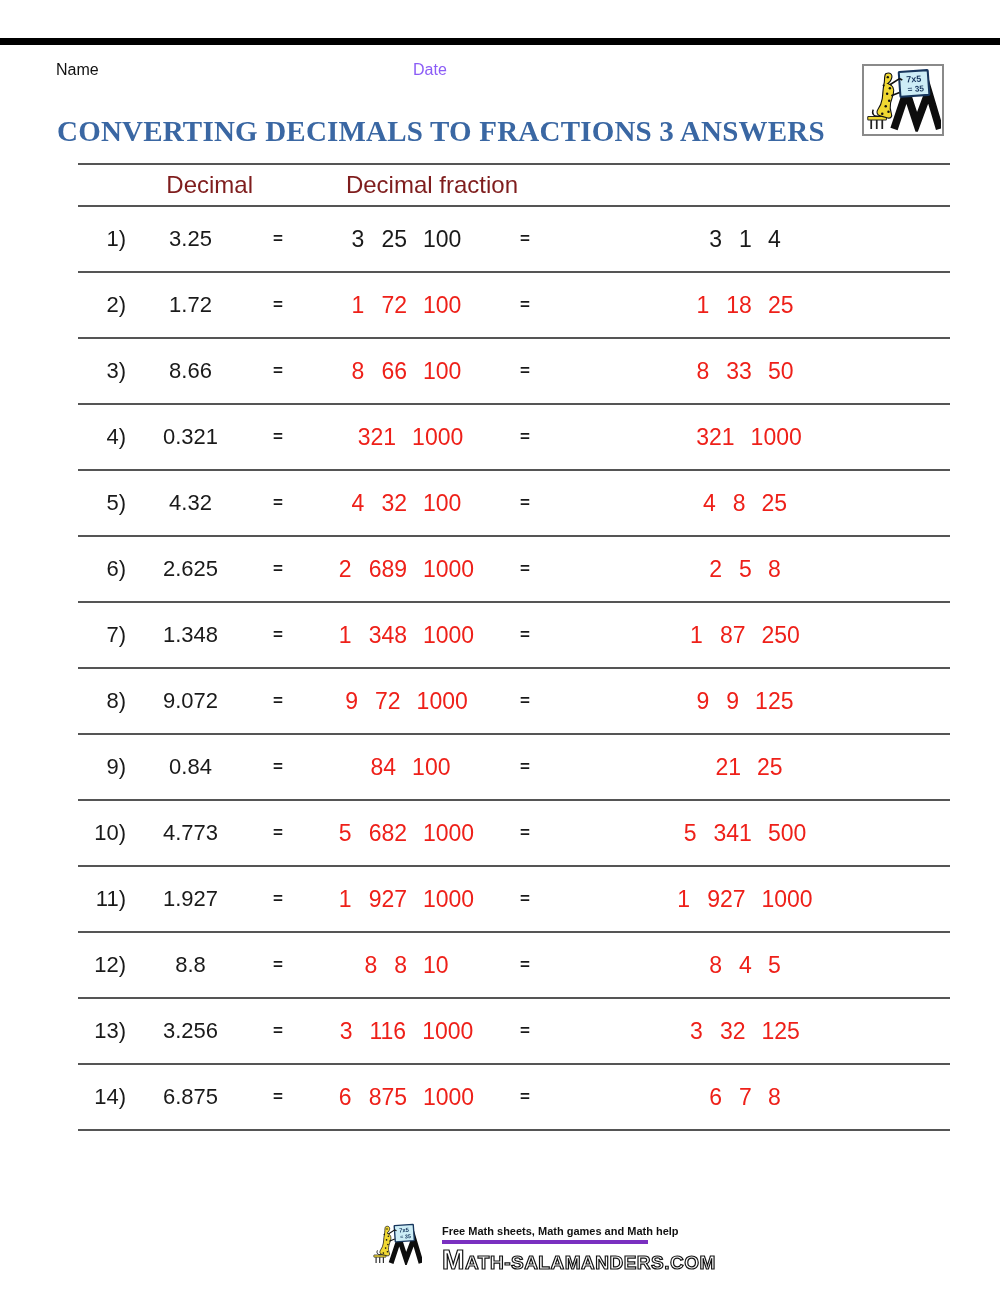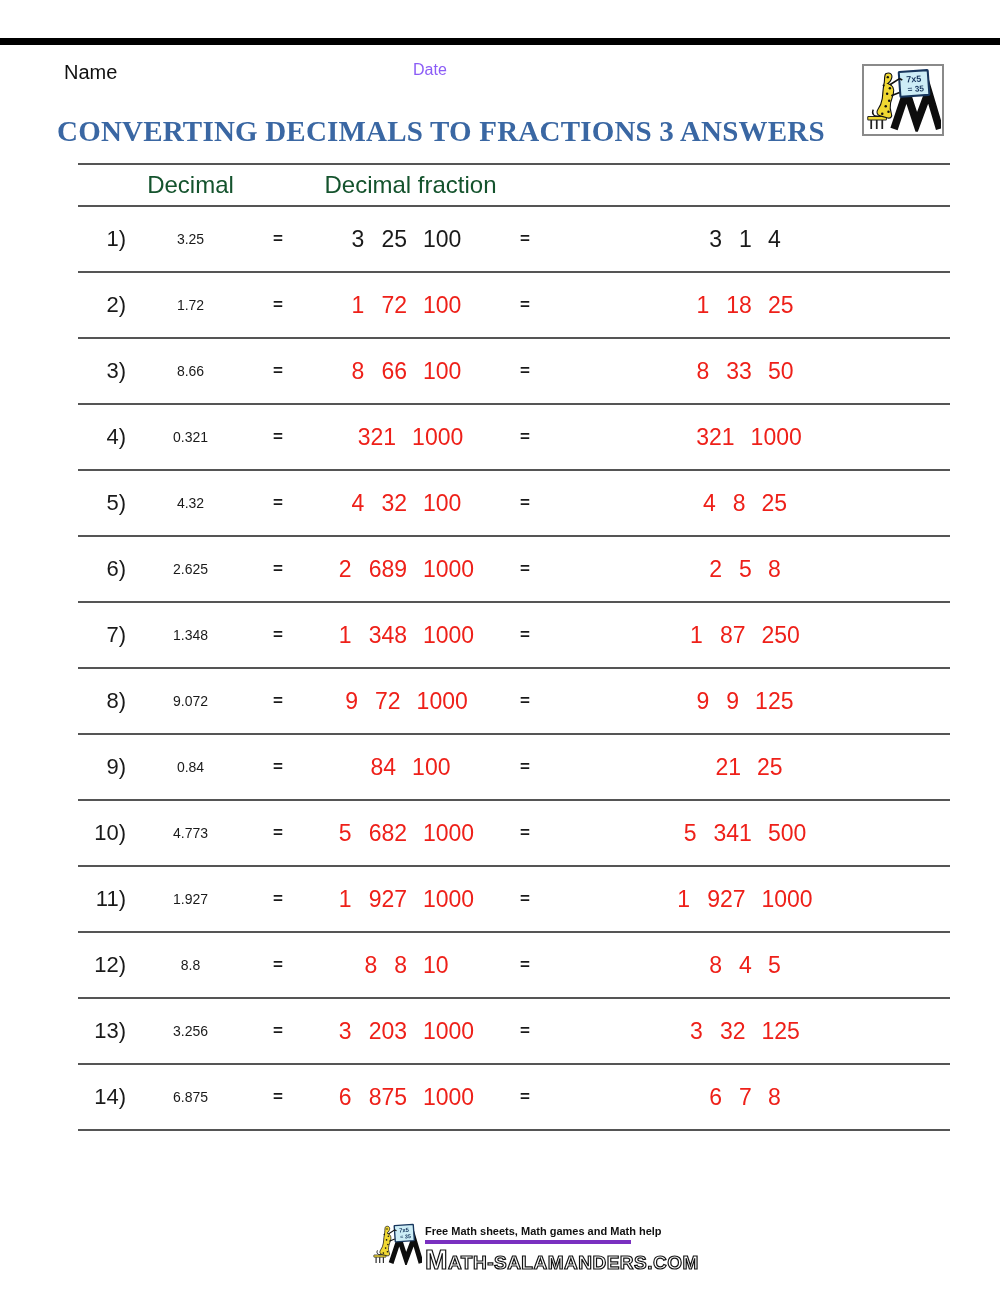--- a/index.html
+++ b/index.html
@@ -4,53 +4,53 @@
 <style>
   * { margin:0; padding:0; box-sizing:border-box; }
   html,body { background:#fff; }
   body { font-family:"Liberation Sans", sans-serif; color:#1a1a1a; }
   .page { position:relative; width:1000px; height:1294px; margin:0 auto; background:#fff; overflow:hidden; }
 
   
   .topbar { position:absolute; top:38px; left:0; width:100%; height:2px;
             background:#fff; border-top:5px solid #000; border-bottom:2px solid #000; }
 
-  .name-label { position:absolute; left:64px; top:61px; font-size:20px; color:#111; }
+  .name-label { position:absolute; left:56px; top:61px; font-size:16px; color:#111; }
   .date-label { position:absolute; left:413px; top:61px; font-size:16px; color:#8b5cf6; }
 
   .title { position:absolute; left:57px; top:115px; font-family:"Liberation Serif", serif;
            font-weight:600; font-size:29px; letter-spacing:0.2px; color:var(--title-blue,#3a67a3); white-space:nowrap; }
 
   
   .logo-box { position:absolute; left:862px; top:64px; width:82px; height:72px;
               border:2px solid #8a8a8a; background:#fff; display:flex; align-items:center; justify-content:center; }
   .logo-box svg { width:76px; height:64px; }
 
   
   .table { position:absolute; left:78px; top:163px; width:872px; border-top:2px solid var(--line-gray,#555); }
   .thead, .trow { display:grid; grid-template-columns:50px 125px 50px 215px 50px 1fr;
                   align-items:center; border-bottom:2px solid var(--line-gray,#555); }
   .thead { height:42px; }
   .trow { height:66px; }
-  .h { text-align:center; font-size:24px; color:#14532d; }
+  .h { text-align:right; font-size:24px; color:#7f1d1d; }
   .c-num { text-align:right; padding-right:2px; font-size:22px; }
-  .c-dec { text-align:center; font-size:14px; }
+  .c-dec { text-align:center; font-size:22px; }
   .c-eq  { text-align:center; font-size:17px; font-weight:bold; }
   .c-eq2 { padding-right:36px; }
   .c-frac { display:flex; justify-content:center; align-items:center; gap:9px; }
   .c-sf, .h-sf { padding-right:20px; }
   .whole { font-size:23px; color:var(--answer-red,#ee2019); }
   .whole:empty { display:none; }
   .frac { display:inline-flex; align-items:center; }
   .fnum, .fden { font-size:23px; line-height:26px; padding:0 8px; color:var(--answer-red,#ee2019); }
   .fbar { align-self:stretch; height:3px; background:var(--bar-black,#222); margin:1px 0; }
   .trow.example .whole, .trow.example .fnum, .trow.example .fden { color:#1a1a1a; }
 
   
-  .footer { position:absolute; left:372px; top:1218px; display:flex; gap:3px; }
+  .footer { position:absolute; left:372px; top:1218px; display:flex; gap:20px; }
   .f-logo { width:50px; height:44px; margin-top:4px; }
   .f-right { padding-top:7px; width:206px; }
   .f-tagline { font-size:11px; font-weight:bold; color:#111; white-space:nowrap; }
   .f-rule { height:4px; background:var(--rule-purple,#7a30c0); margin-top:3px; width:206px; }
   .f-wordmark { margin-top:1px; font-weight:bold; font-size:19px; letter-spacing:0.5px;
                 text-transform:uppercase; color:#fff; -webkit-text-stroke:1.2px #111; white-space:nowrap; }
   .f-wordmark::first-letter { font-size:27px; }
 
   .hidden-defs { position:absolute; width:0; height:0; overflow:hidden; }
 </style>
@@ -382,21 +382,21 @@
       </span>
     </div>
   </div>
         <div class="trow">
     <div class="c-num">13)</div>
     <div class="c-dec">3.256</div>
     <div class="c-eq">=</div>
     <div class="c-frac">
       <span class="whole">3</span>
       <span class="frac">
-        <span class="fnum">203</span>
+        <span class="fnum">116</span>
         <span class="fbar"></span>
         <span class="fden">1000</span>
       </span>
     </div>
     <div class="c-eq c-eq2">=</div>
     <div class="c-frac c-sf">
       <span class="whole">3</span>
       <span class="frac">
         <span class="fnum">32</span>
         <span class="fbar"></span>

